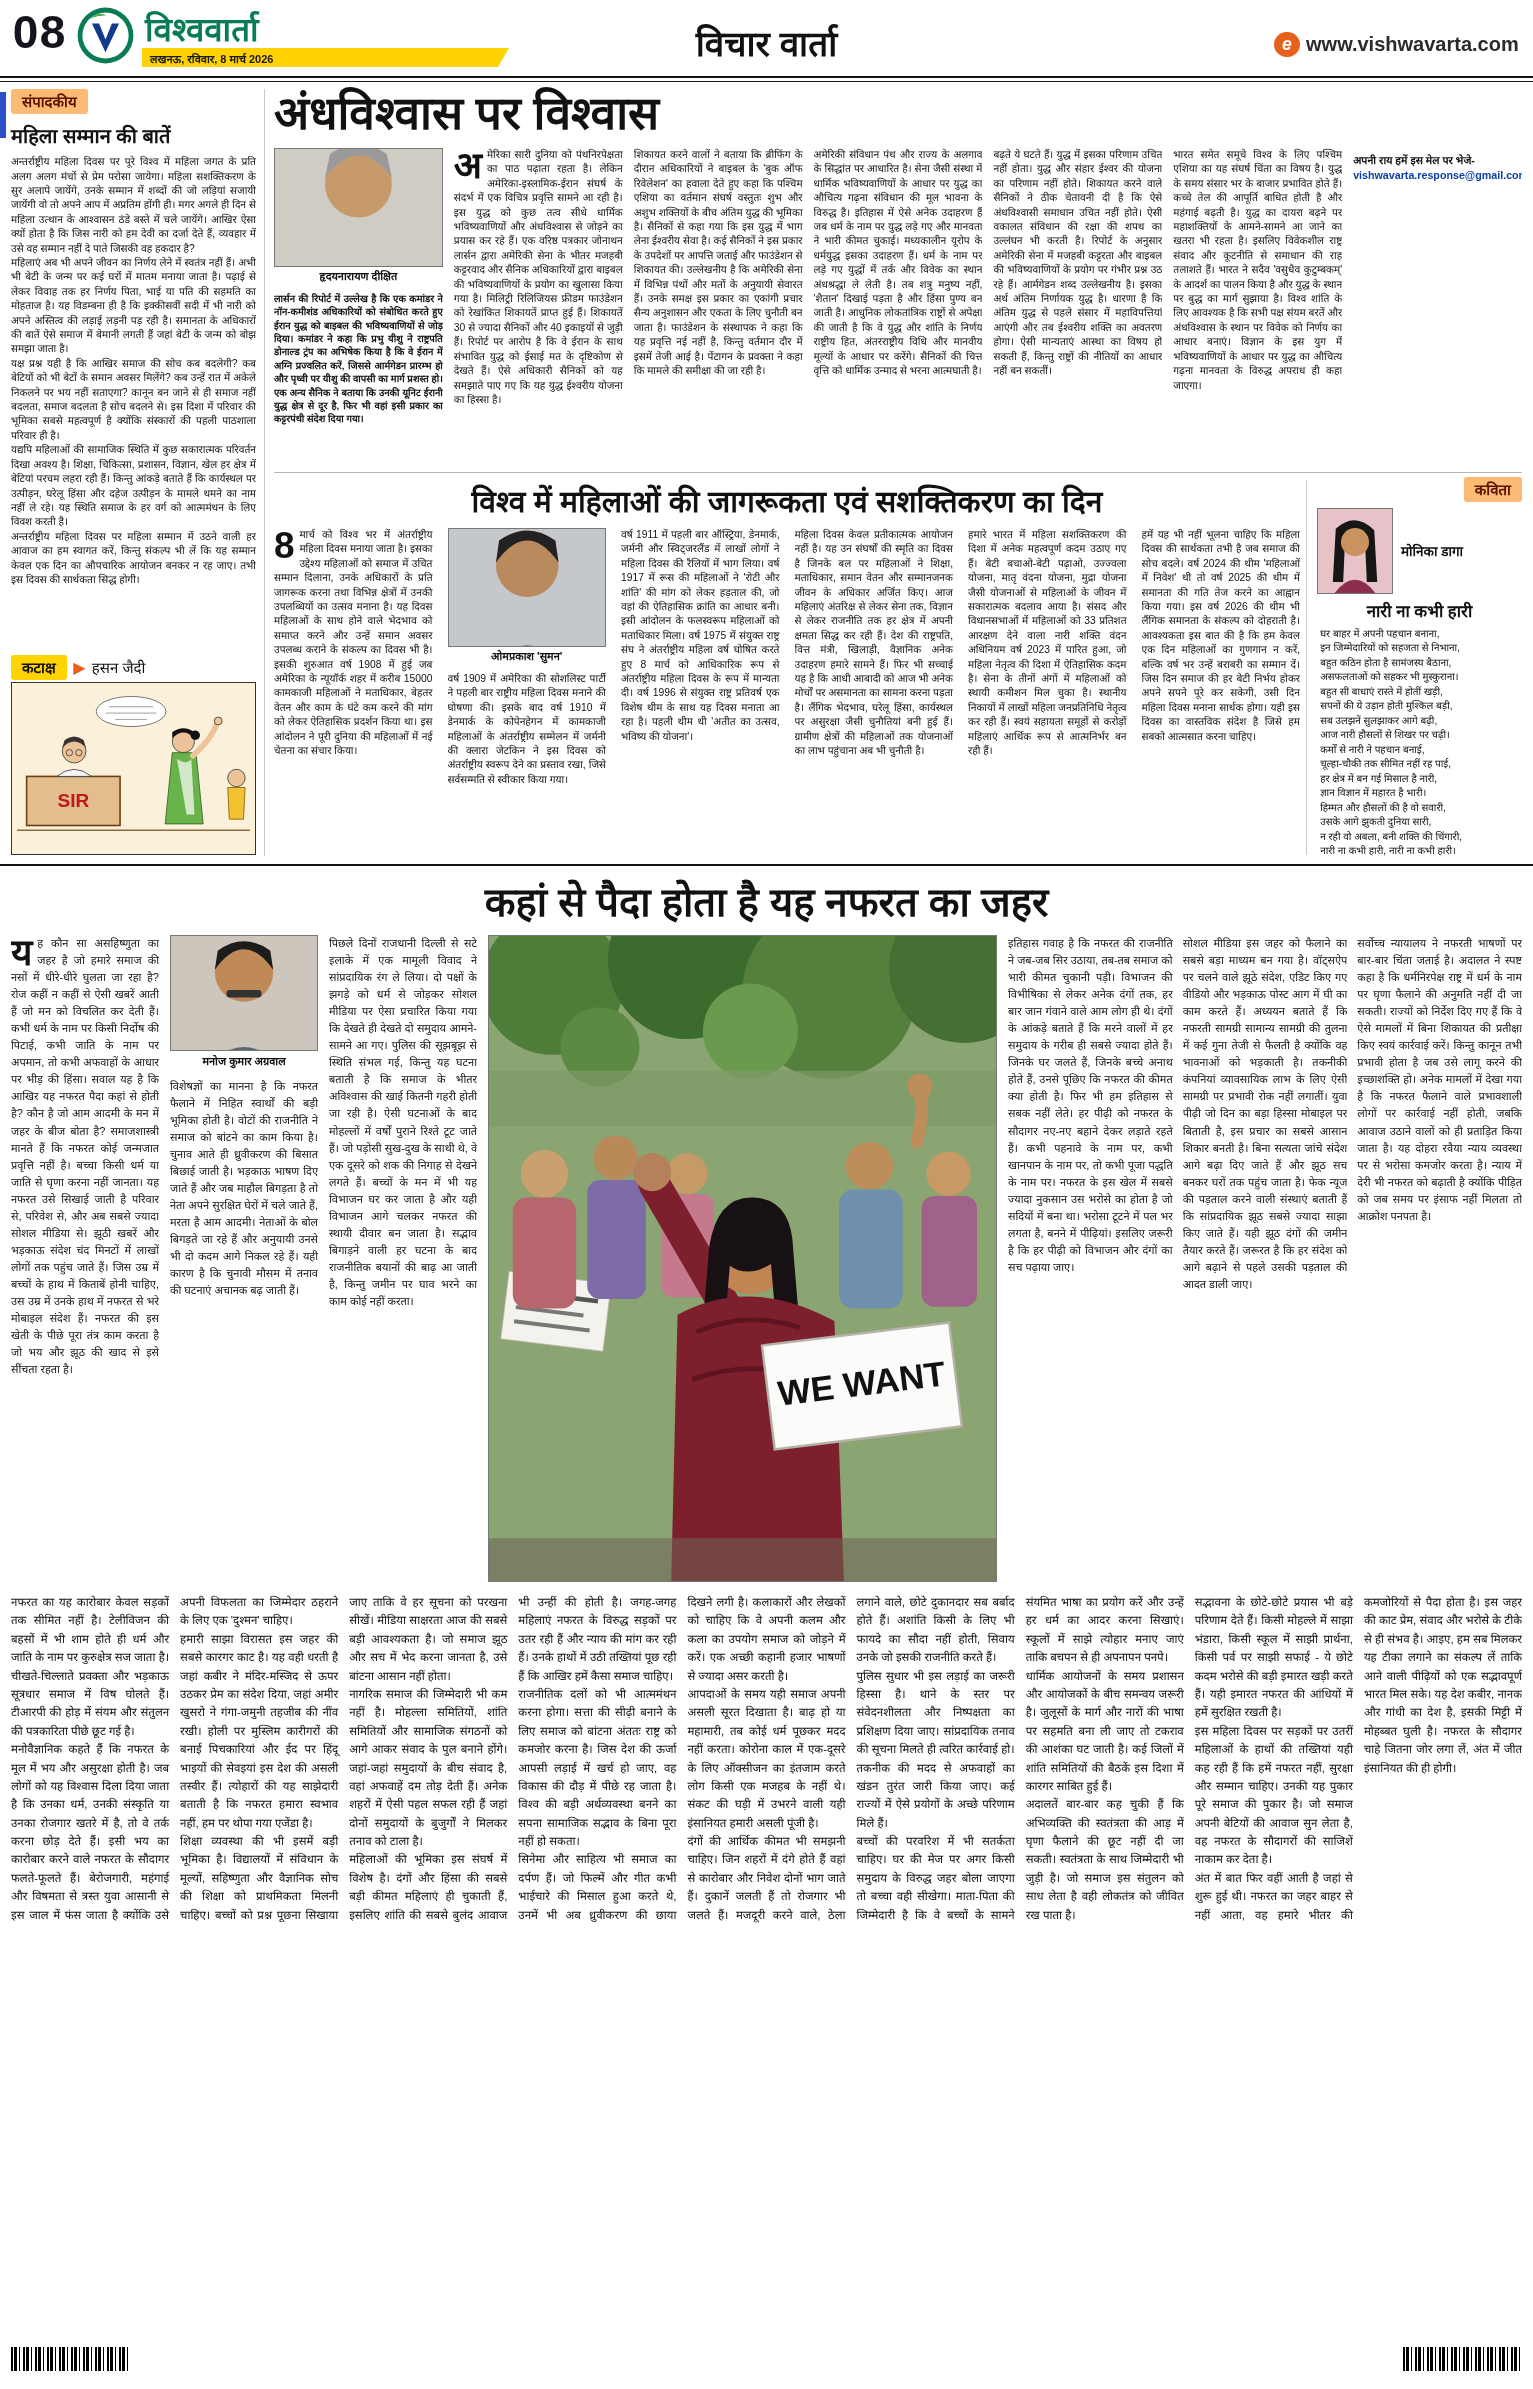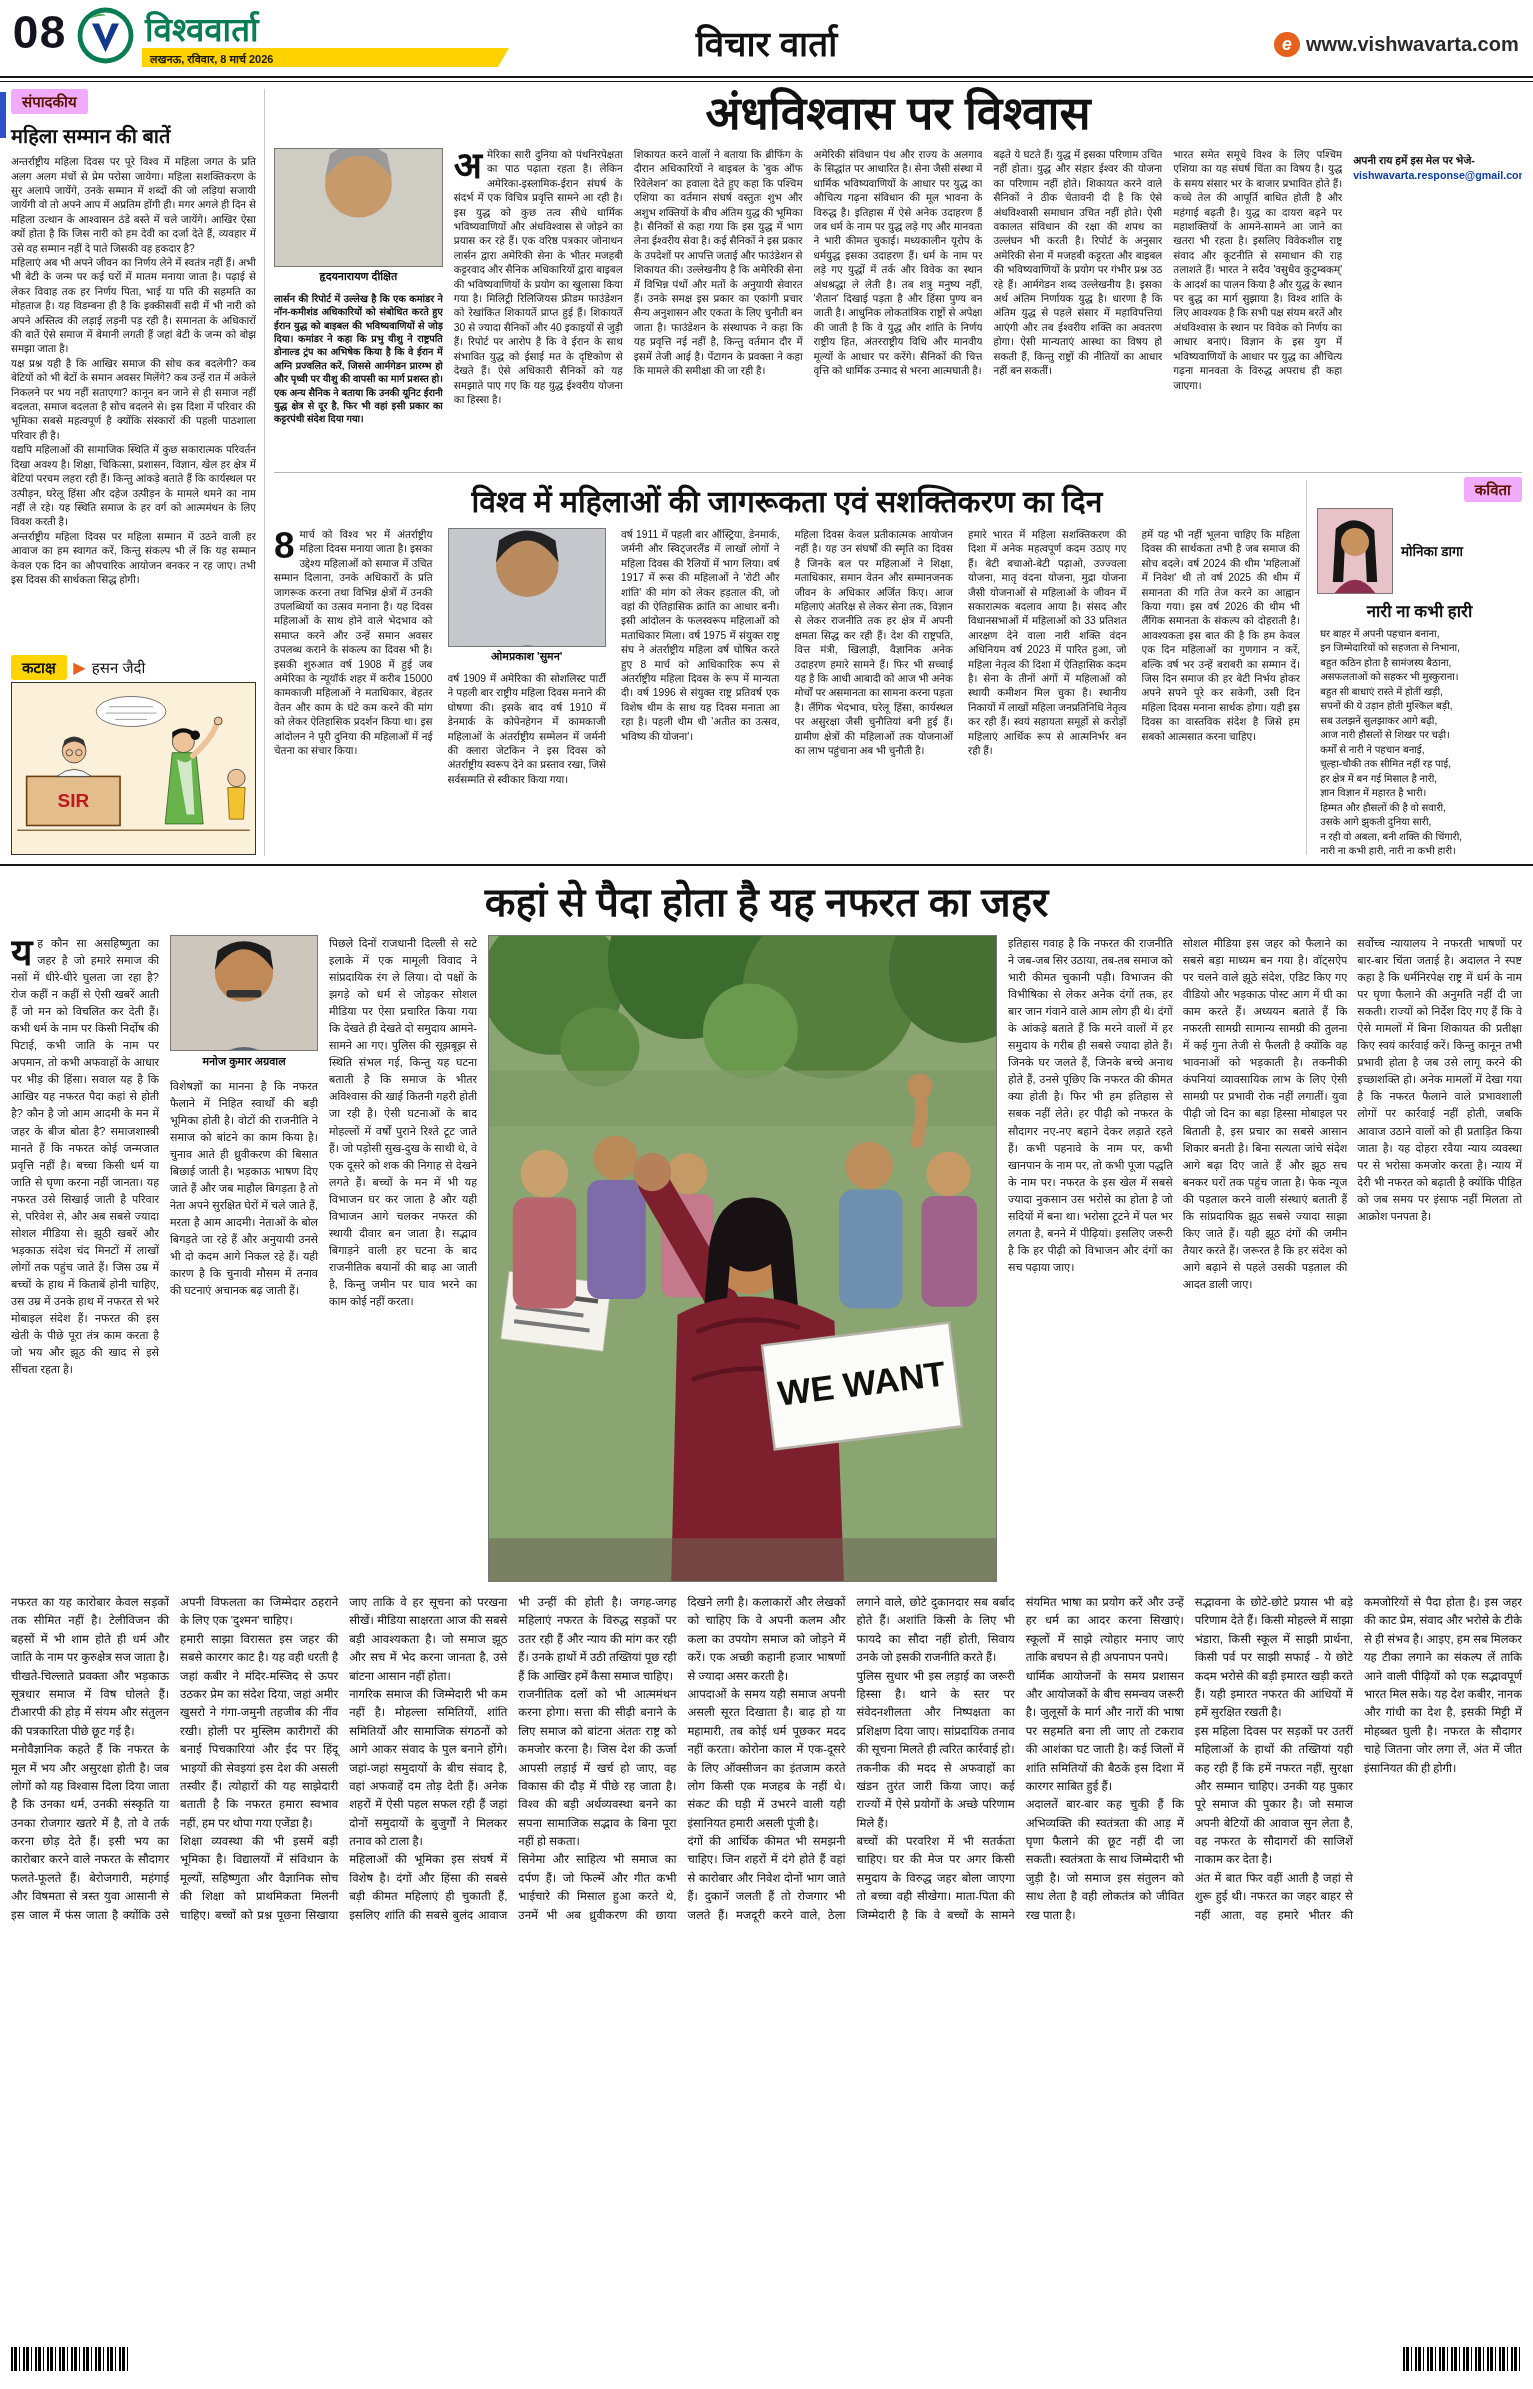--- a/index.html
+++ b/index.html
@@ -1,21 +1,21 @@
 <!DOCTYPE html>
 <html style="font-size:12.7px"><head>
 <meta charset="utf-8">
 <style>
 *{margin:0;padding:0;box-sizing:border-box}
 html,body{background:#e9e9e9}
 .page{position:relative;width:1533px;height:2389px;margin:0 auto;background:#fff;color:#111;
   font-family:"Liberation Sans",sans-serif;overflow:hidden}
 .abs{position:absolute}
 .jt{text-align:justify;white-space:pre-line;overflow:hidden}
-.tab{display:inline-block;background:#f0abfc;color:#5a1400;font-weight:bold;font-size:15px;
+.tab{display:inline-block;background:#fdba74;color:#5a1400;font-weight:bold;font-size:15px;
   padding:2.4px 11px;border-radius:2.4px}
 .tab.yellow{background:#ffd400;color:#111}
 .pageno{left:12.7px;top:4.8px;font-size:46px;font-weight:800;color:#14141e;letter-spacing:1.6px}
 .edgemark{left:0;top:92px;width:5.6px;height:46px;background:#2b50c8}
 .logo{left:76px;top:6.4px;width:59px;height:59px}
 .brand{left:145px;top:6.4px;font-size:33px;font-weight:800;color:#0a7c52}
 .datebar{left:142px;top:48px;width:367px;height:19px;background:#ffd200;
   clip-path:polygon(0 0,100% 0,97% 100%,0 100%);font-size:11px;font-weight:bold;color:#1a1a1a;
   padding:3.2px 8px}
 .section-title{left:50%;top:19px;transform:translateX(-50%);font-size:35px;font-weight:800}
@@ -26,21 +26,21 @@
 .rule-b{left:0;top:81px;width:100%;height:0.8px;background:#161616}
 .edit{left:11px;top:89px;width:245px}
 .edit h2{text-align:left;font-size:20px;font-weight:800;margin:8px 0 6.4px}
 .edbody{height:510px;font-size:10.3px;line-height:1.4}
 .satirerow{left:11px;top:655px;display:flex;align-items:center;gap:6.4px}
 .satirerow .arrow{color:#e8611c;font-size:16px}
 .satirerow .author{font-weight:400;font-size:15px}
 .cartoonbox{left:11px;top:682px;width:245px;height:173px;border:1.2px solid #333;background:#fef9c3}
 .vdiv1{left:264px;top:89px;width:0.8px;height:767px;background:#c9c9c9}
 .vdiv2{left:1306px;top:480px;width:0.8px;height:375px;background:#c9c9c9}
-.mainhead{left:274px;top:80px;width:1248px;text-align:center;font-size:46px;font-weight:800}
+.mainhead{left:274px;top:80px;width:1248px;font-size:46px;font-weight:800}
 .mainbody{left:274px;top:148px;width:1248px;height:318px;display:flex;gap:11px}
 .col{flex:1;font-size:10.3px;line-height:1.4;overflow:hidden}
 .col.flexcol{display:flex;flex-direction:row}
 .coltext{flex:1;overflow:hidden}
 .dc::first-letter{font-size:37px;line-height:.8;font-weight:800;float:left;padding:3.2px 4.8px 0 0}
 figure{margin:0 0 4.8px}
 .photo{width:100%;border:0.8px solid #777;background:#d6d2c8;overflow:hidden}
 .photo svg{display:block;width:100%;height:100%}
 figcaption{font-weight:bold;font-size:11px;text-align:center;padding:2.4px 0}
 .introbold{font-weight:bold;font-size:9.7px;line-height:1.38}

